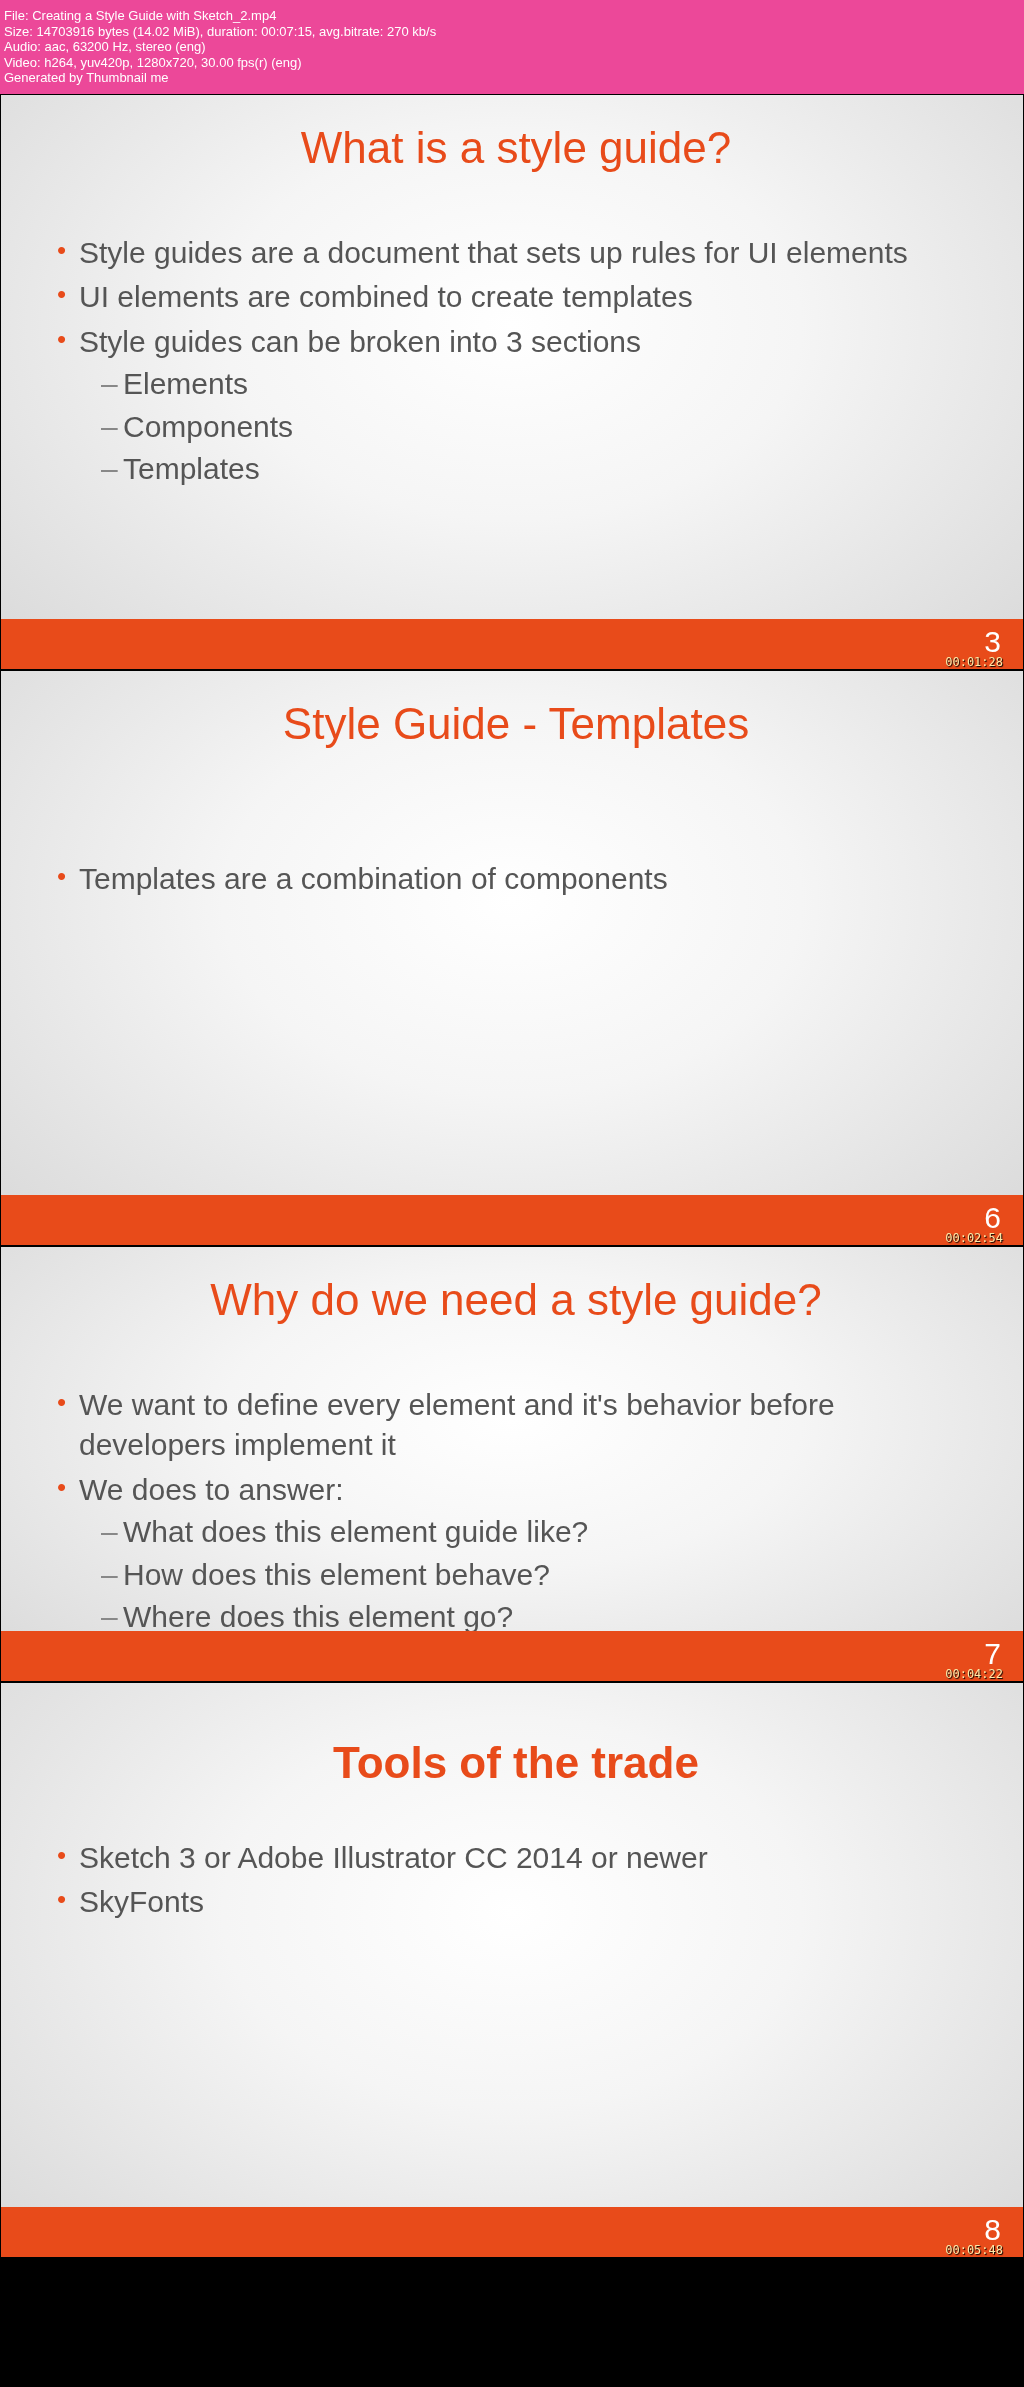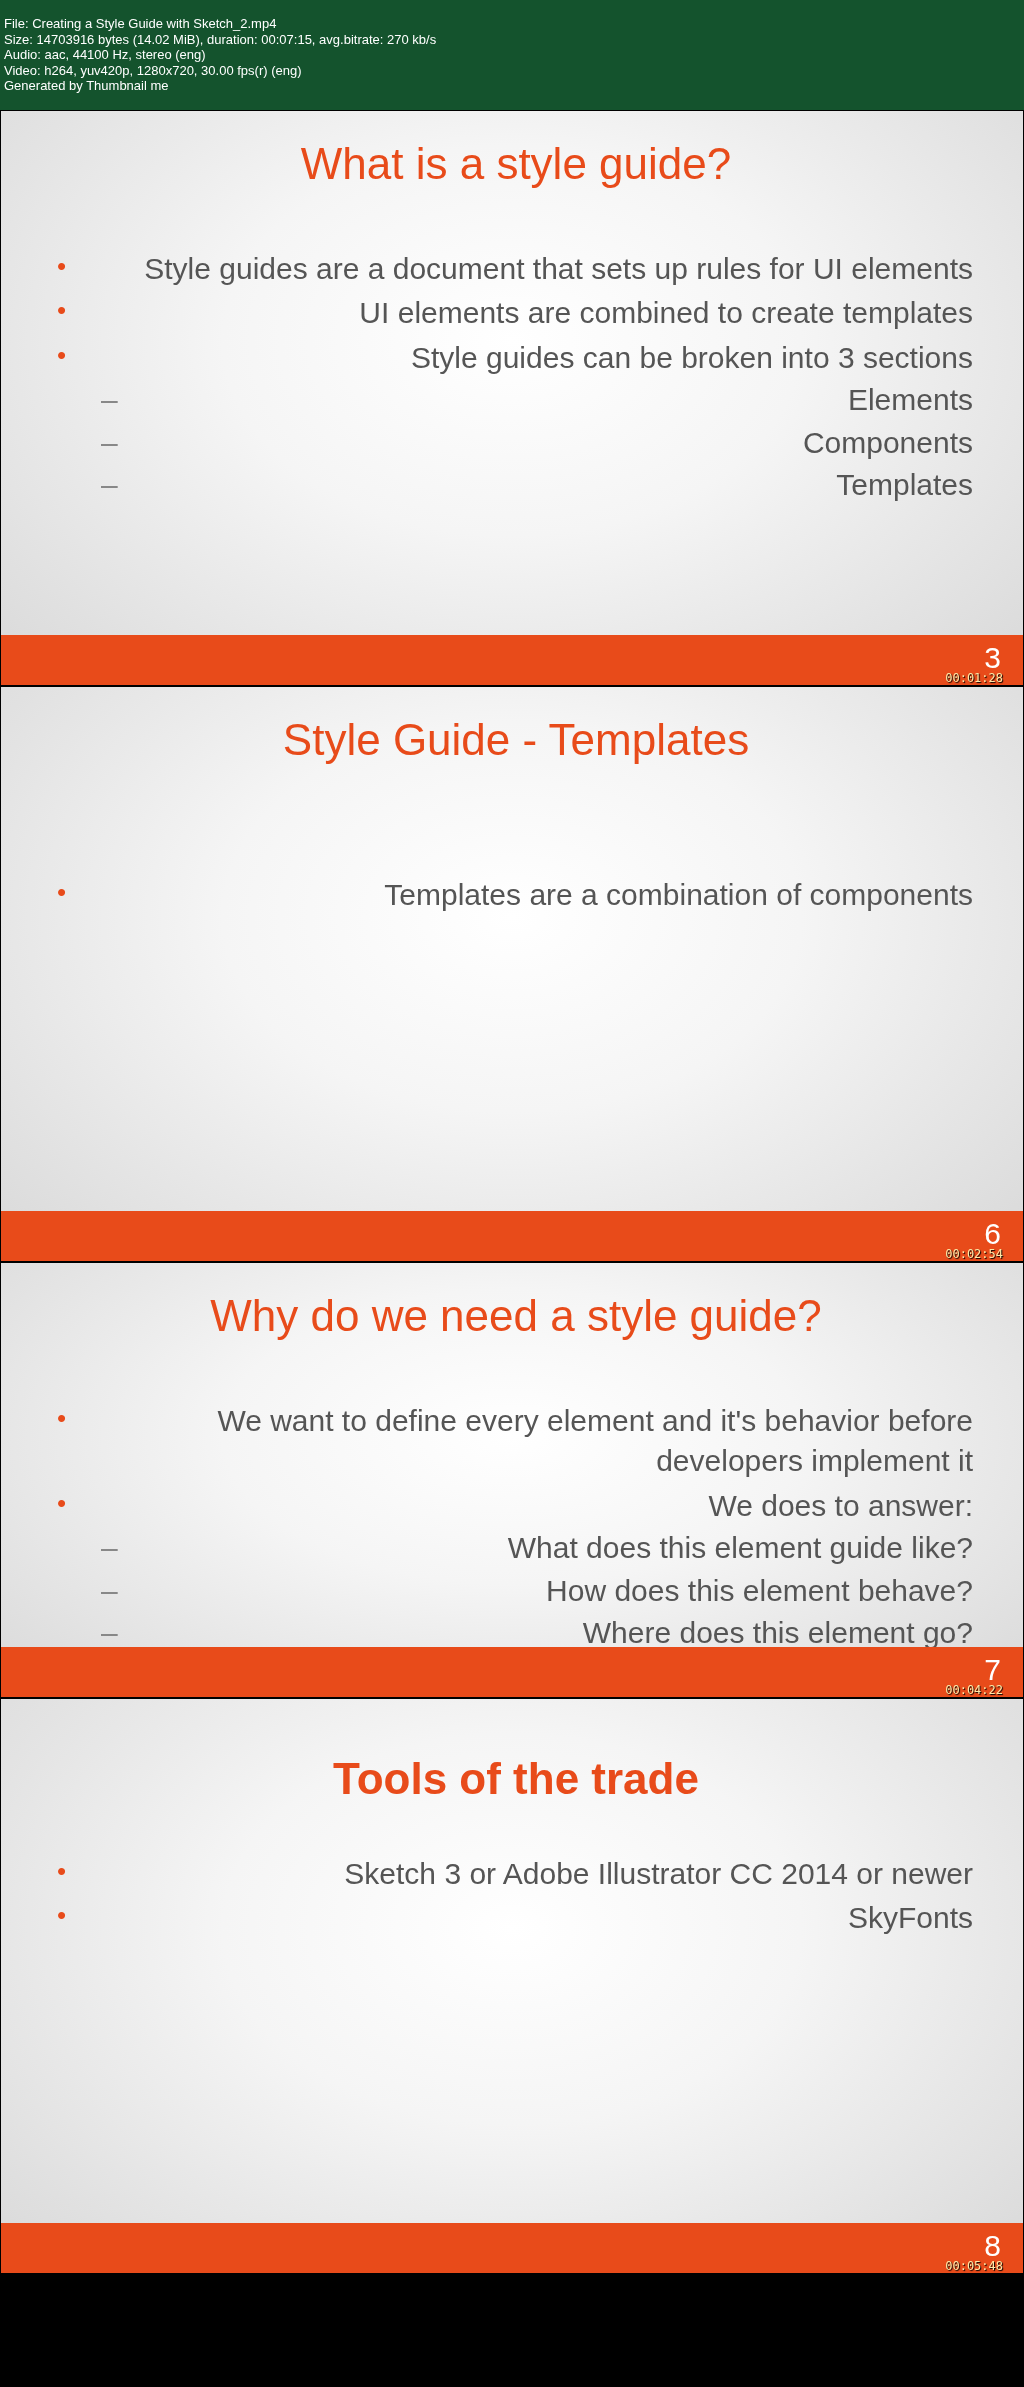--- a/index.html
+++ b/index.html
@@ -2,24 +2,24 @@
 <html><head>
 <meta charset="utf-8">
 <style>
   * { margin: 0; padding: 0; box-sizing: border-box; }
   body {
     background: #000;
     font-family: 'Segoe UI', 'Helvetica Neue', Arial, sans-serif;
     width: 1024px;
   }
   .header-info {
-    background: #14532d;
+    background: #ec4899;
     color: #fff;
     font-size: 13px;
-    padding: 16px 4px;
+    padding: 8px 4px;
     line-height: 1.2;
     font-family: 'Trebuchet MS', sans-serif;
   }
   .header-info div { white-space: nowrap; }
   .slide {
     width: 1024px;
     position: relative;
     background: radial-gradient(ellipse at center 40%, #fff 0%, #f5f5f5 40%, #d8d8d8 100%);
     border: 1px solid #000;
   }
@@ -37,21 +37,20 @@
     color: #555;
     font-size: 30px;
     font-weight: 300;
     line-height: 1.35;
   }
   .bullet-list { list-style: none; }
   .bullet-list > li {
     position: relative;
     padding-left: 28px;
     margin-bottom: 4px;
-    text-align: right;
   }
   .bullet-list > li::before {
     content: "•";
     color: #e84b1a;
     position: absolute;
     left: 6px;
     top: 0;
     font-size: 26px;
   }
   .sub-list {
@@ -103,21 +102,21 @@
   .s2 .slide-body { padding-top: 100px; }
   .s4 .slide-body { padding-top: 40px; }
   .s4 .slide-title { padding-top: 55px; font-weight: bold; }
 </style>
 </head>
 <body>
 
 <div class="header-info">
   <div>File: Creating a Style Guide with Sketch_2.mp4</div>
   <div>Size: 14703916 bytes (14.02 MiB), duration: 00:07:15, avg.bitrate: 270 kb/s</div>
-  <div>Audio: aac, 44100 Hz, stereo (eng)</div>
+  <div>Audio: aac, 63200 Hz, stereo (eng)</div>
   <div>Video: h264, yuv420p, 1280x720, 30.00 fps(r) (eng)</div>
   <div>Generated by Thumbnail me</div>
 </div>
 
 <div class="slide s1">
   <div class="slide-title">What is a style guide?</div>
   <div class="slide-body">
     <ul class="bullet-list">
       <li>Style guides are a document that sets up rules for UI elements</li>
       <li>UI elements are combined to create templates</li>

